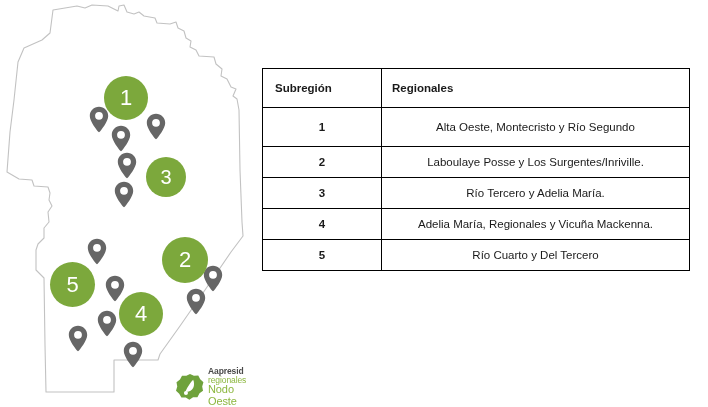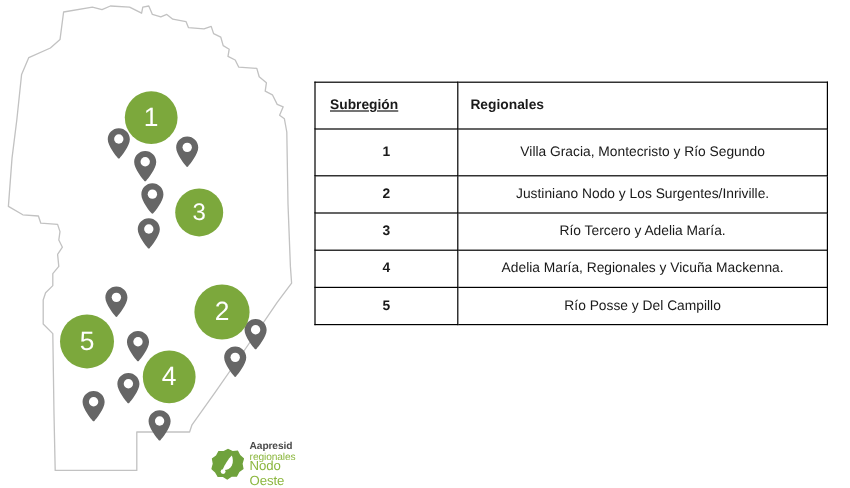--- a/index.html
+++ b/index.html
@@ -104,21 +104,21 @@
     color: #1a1a1a;
     font-family: "Liberation Sans", sans-serif;
     vertical-align: middle;
   }
   #regions-table th {
     text-align: left;
     font-weight: bold;
     font-size: 11.5px;
     height: 38px;
   }
-  #regions-table th.col-sub { width: 100px; text-align: left; padding-left: 12px; text-decoration: underline; }
+  #regions-table th.col-sub { width: 100px; text-align: left; padding-left: 12px; }
   #regions-table th.col-reg { padding-left: 10px; }
 
   #regions-table td.cell-num {
     text-align: center;
     font-weight: bold;
     width: 100px;
   }
   #regions-table td.cell-text {
     text-align: center;
   }
@@ -281,32 +281,32 @@
 <table id="regions-table">
   <thead>
     <tr>
       <th class="col-sub">Subregión</th>
       <th class="col-reg">Regionales</th>
     </tr>
   </thead>
   <tbody id="table-body">
       <tr class="row-tall">
         <td class="cell-num">1</td>
-        <td class="cell-text">Villa Gracia, Montecristo y Río Segundo</td>
+        <td class="cell-text">Alta Oeste, Montecristo y Río Segundo</td>
       </tr>
       <tr class="row-std">
         <td class="cell-num">2</td>
-        <td class="cell-text">Justiniano Nodo y Los Surgentes/Inriville.</td>
+        <td class="cell-text">Laboulaye Posse y Los Surgentes/Inriville.</td>
       </tr>
       <tr class="row-std">
         <td class="cell-num">3</td>
         <td class="cell-text">Río Tercero y Adelia María.</td>
       </tr>
       <tr class="row-std">
         <td class="cell-num">4</td>
         <td class="cell-text">Adelia María, Regionales y Vicuña Mackenna.</td>
       </tr>
       <tr class="row-std">
         <td class="cell-num">5</td>
-        <td class="cell-text">Río Posse y Del Campillo</td>
+        <td class="cell-text">Río Cuarto y Del Tercero</td>
       </tr>
     </tbody>
 </table>
 
 </body></html>

